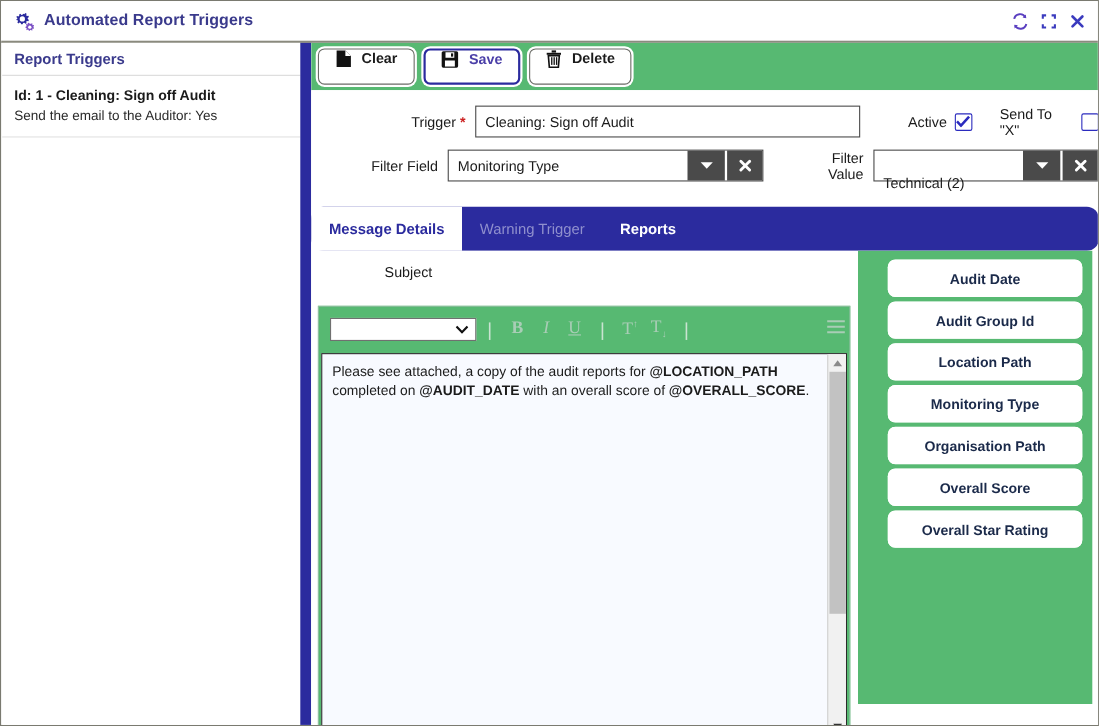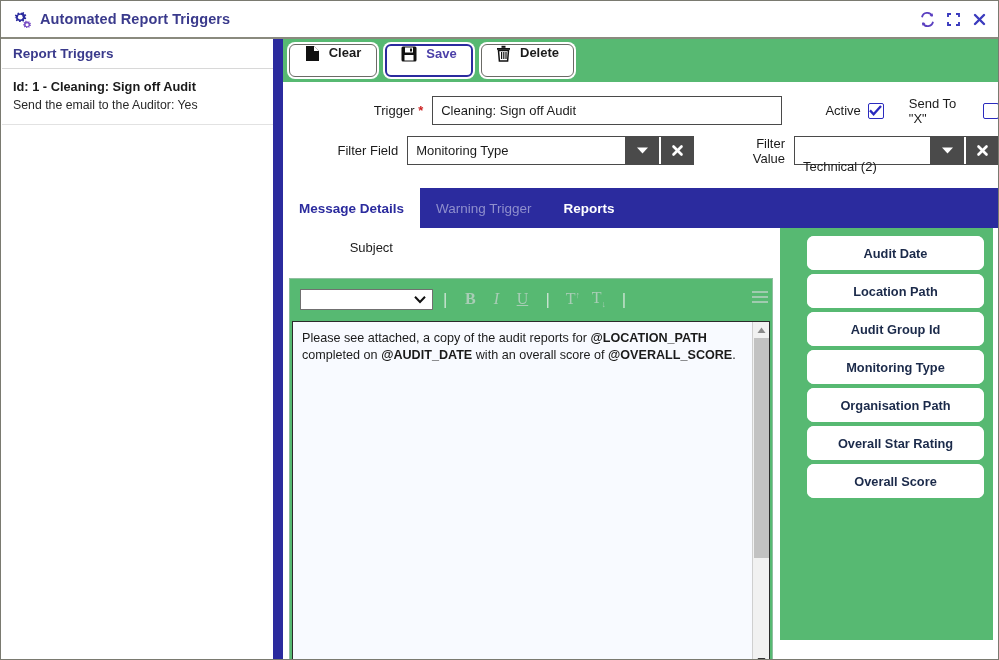--- a/index.html
+++ b/index.html
@@ -104,21 +104,21 @@
   .chk-label { font-size: 13px; color: #1b1b1b; }
   .chkbox {
     width: 16px; height: 16px; border: 1.6px solid #2b2bbe; border-radius: 2px;
     background: #fff; display: flex; align-items: center; justify-content: center;
     cursor: pointer;
   }
   .chkbox svg { display: block; }
 
   
   .tabbar {
-    height: 40px; background: #2b2b9e; display: flex; align-items: flex-end;
+    height: 40px; background: #2b2b9e; display: flex; align-items: flex-end; border-radius: 11px;
   }
   .tab {
     height: 40px; padding: 0 16px; display: flex; align-items: center;
     font-size: 13.5px; font-weight: bold; cursor: pointer;
     color: #ffffff;
   }
   .tab.active { background: #ffffff; color: #2b2b9e; }
   .tab.disabled { color: #8f8fcd; font-weight: normal; cursor: default; }
 
   
@@ -408,23 +408,23 @@
               <svg width="9" height="7" viewBox="0 0 9 7">
                   <path d="M4.5 6.5L0.5 1h8z" fill="#333"></path>
                 </svg>
             </span>
           </div>
         </div>
       </div>
 
       <div class="phpanel">
         <div class="phbtn">Audit Date</div>
+        <div class="phbtn">Audit Group Id</div>
         <div class="phbtn">Location Path</div>
-        <div class="phbtn">Audit Group Id</div>
         <div class="phbtn">Monitoring Type</div>
         <div class="phbtn">Organisation Path</div>
+        <div class="phbtn">Overall Score</div>
         <div class="phbtn">Overall Star Rating</div>
-        <div class="phbtn">Overall Score</div>
       </div>
 
     </div>
   </div>
 </div>
 
 </body></html>

